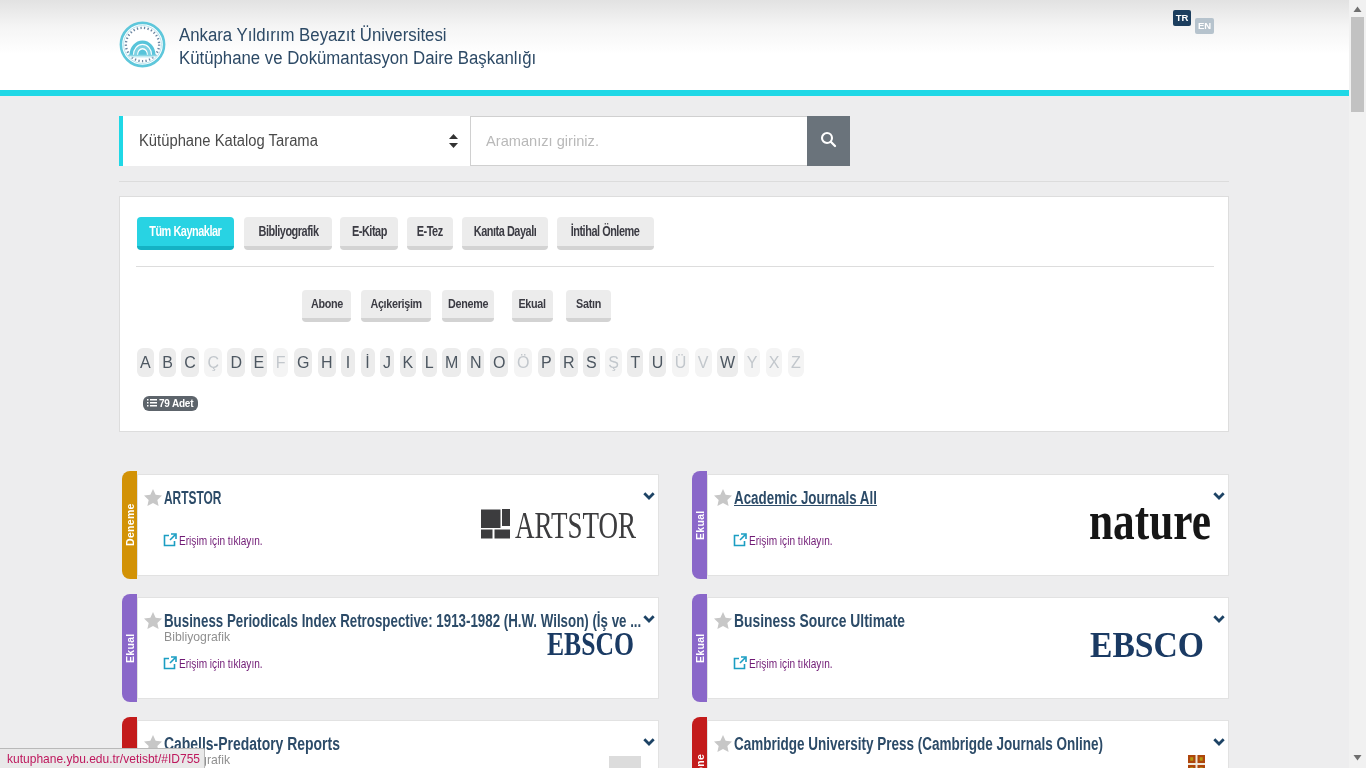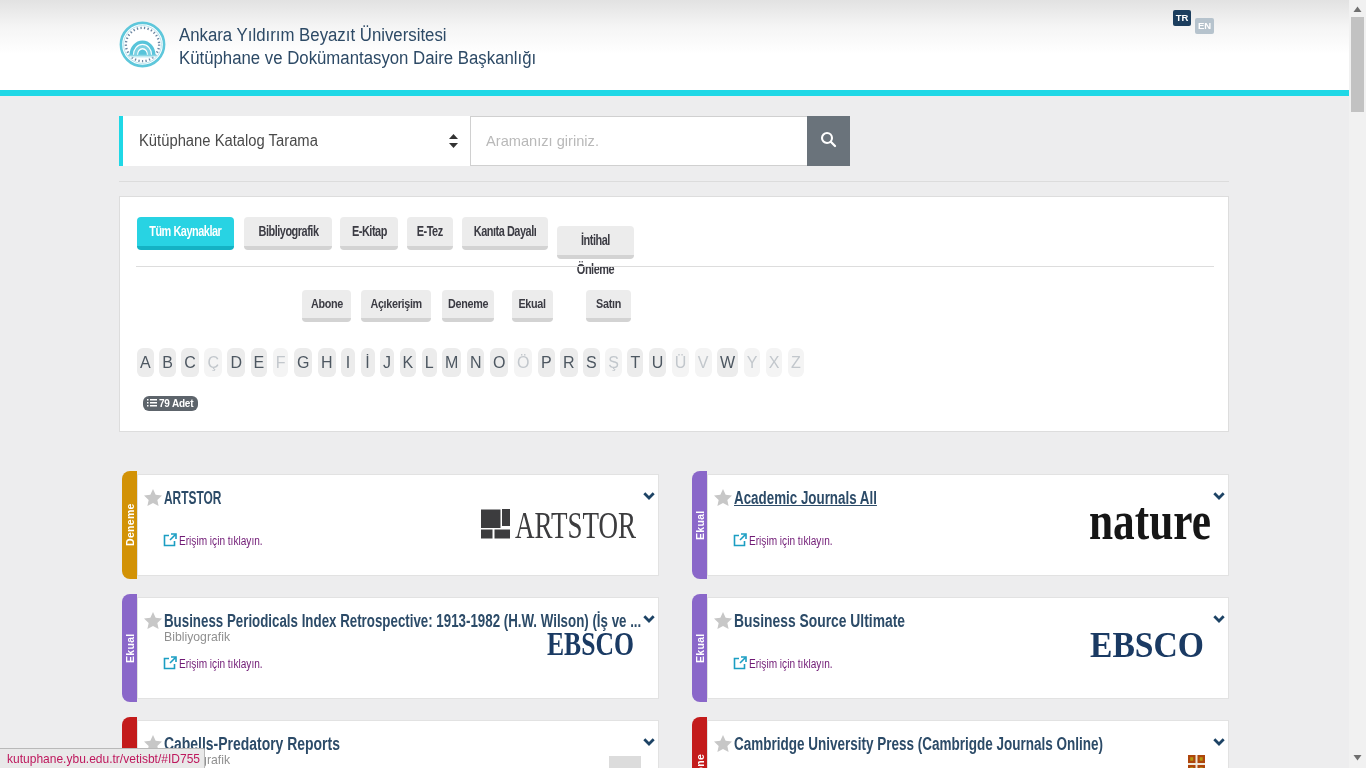--- a/index.html
+++ b/index.html
@@ -100,27 +100,27 @@
   </svg>
 </div>
 <div id="hr1"></div>
 
 <div id="panel">
   <div class="tab active" style="left:17px; width:97px; line-height:29px;"><span>Tüm Kaynaklar</span></div>
   <div class="tab" style="left:124px; width:88px; line-height:29px;"><span>Bibliyografik</span></div>
   <div class="tab" style="left:220px; width:58px; line-height:29px;"><span>E-Kitap</span></div>
   <div class="tab" style="left:287px; width:46px; line-height:29px;"><span>E-Tez</span></div>
   <div class="tab" style="left:342px; width:86px; line-height:29px;"><span>Kanıta Dayalı</span></div>
-  <div class="tab" style="left:437px; width:77px; line-height:29px;margin-top:9px;"><span>İntihal Önleme</span></div>
+  <div class="tab" style="left:437px; width:97px; line-height:29px;"><span>İntihal Önleme</span></div>
   <div id="hr2"></div>
   <div class="fbtn" style="left:182px; width:49px; line-height:28px;"><span>Abone</span></div>
   <div class="fbtn" style="left:241px; width:70px; line-height:28px;"><span>Açıkerişim</span></div>
   <div class="fbtn" style="left:322px; width:52px; line-height:28px;"><span>Deneme</span></div>
   <div class="fbtn" style="left:392px; width:41px; line-height:28px;"><span>Ekual</span></div>
-  <div class="fbtn" style="left:446px; width:45px; line-height:28px;margin-left:20px;"><span>Satın</span></div>
+  <div class="fbtn" style="left:446px; width:45px; line-height:28px;"><span>Satın</span></div>
   <div class="lrow" id="lrow">
         <div class="lt">A</div>
         <div class="lt">B</div>
         <div class="lt">C</div>
         <div class="lt dis">Ç</div>
         <div class="lt">D</div>
         <div class="lt">E</div>
         <div class="lt dis">F</div>
         <div class="lt">G</div>
         <div class="lt">H</div>

